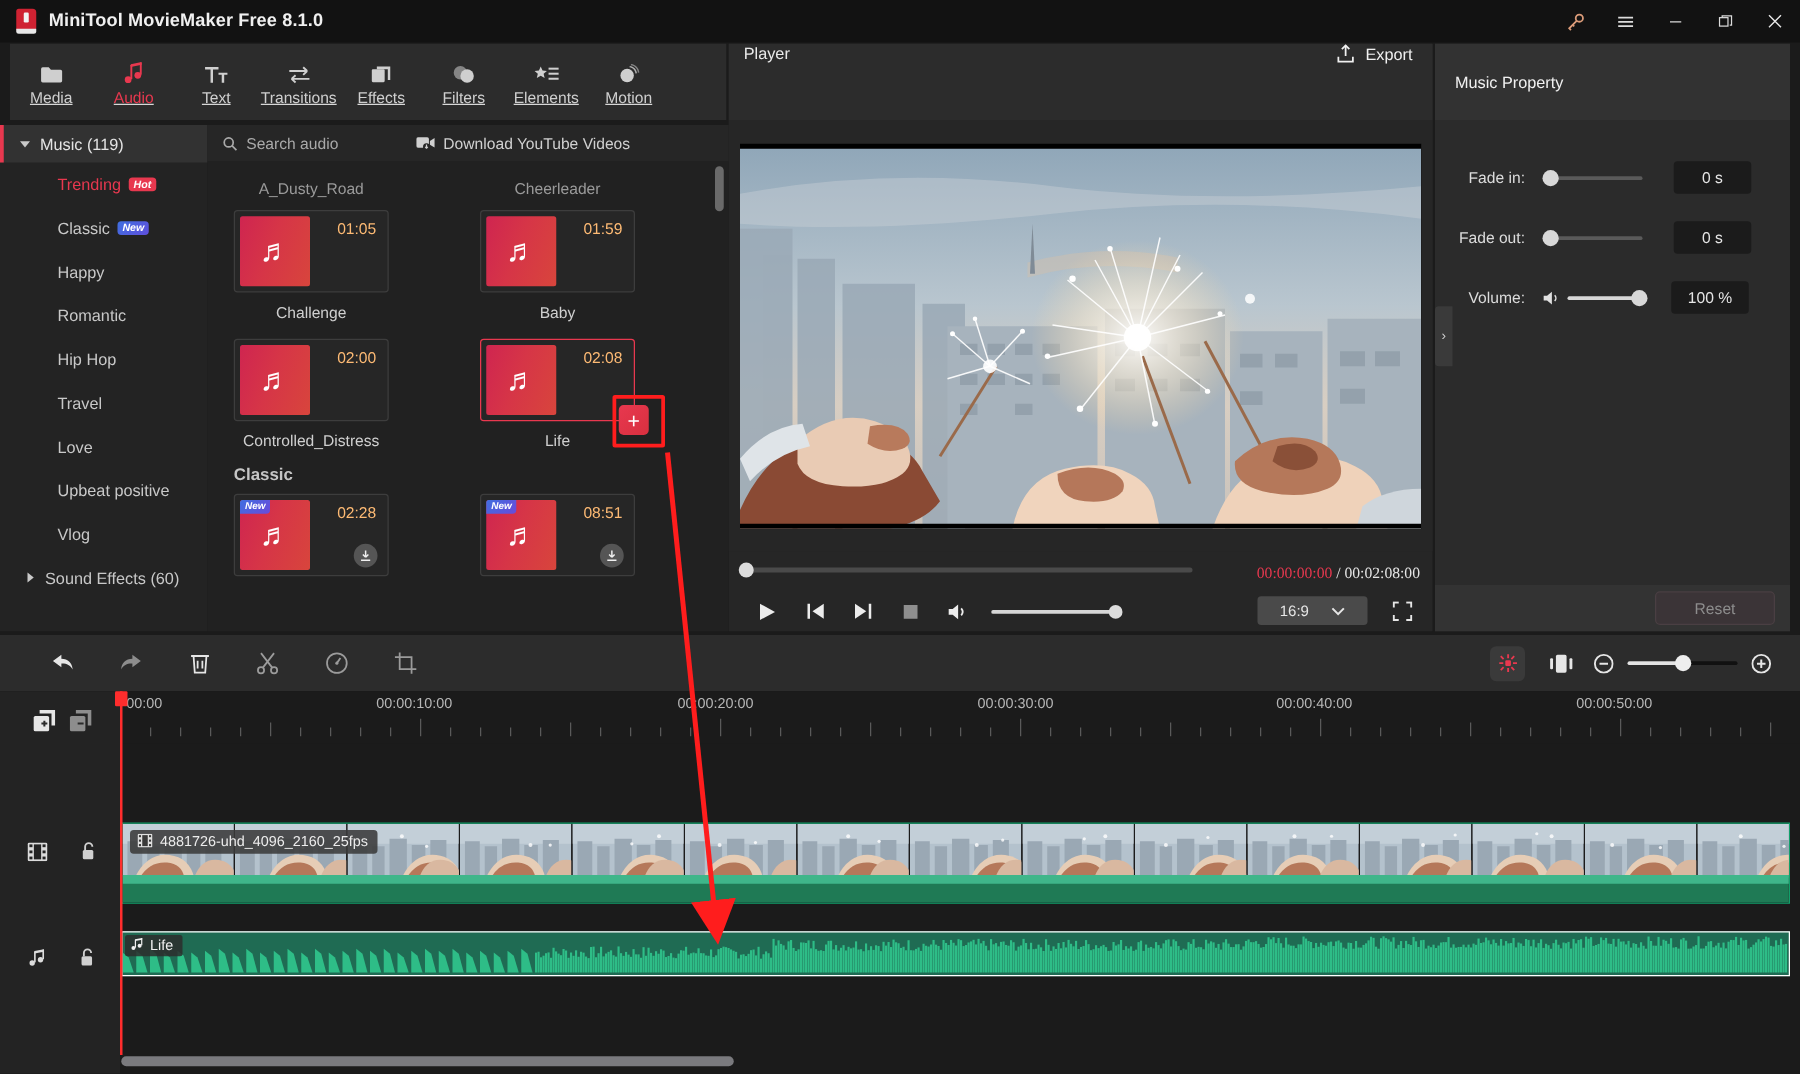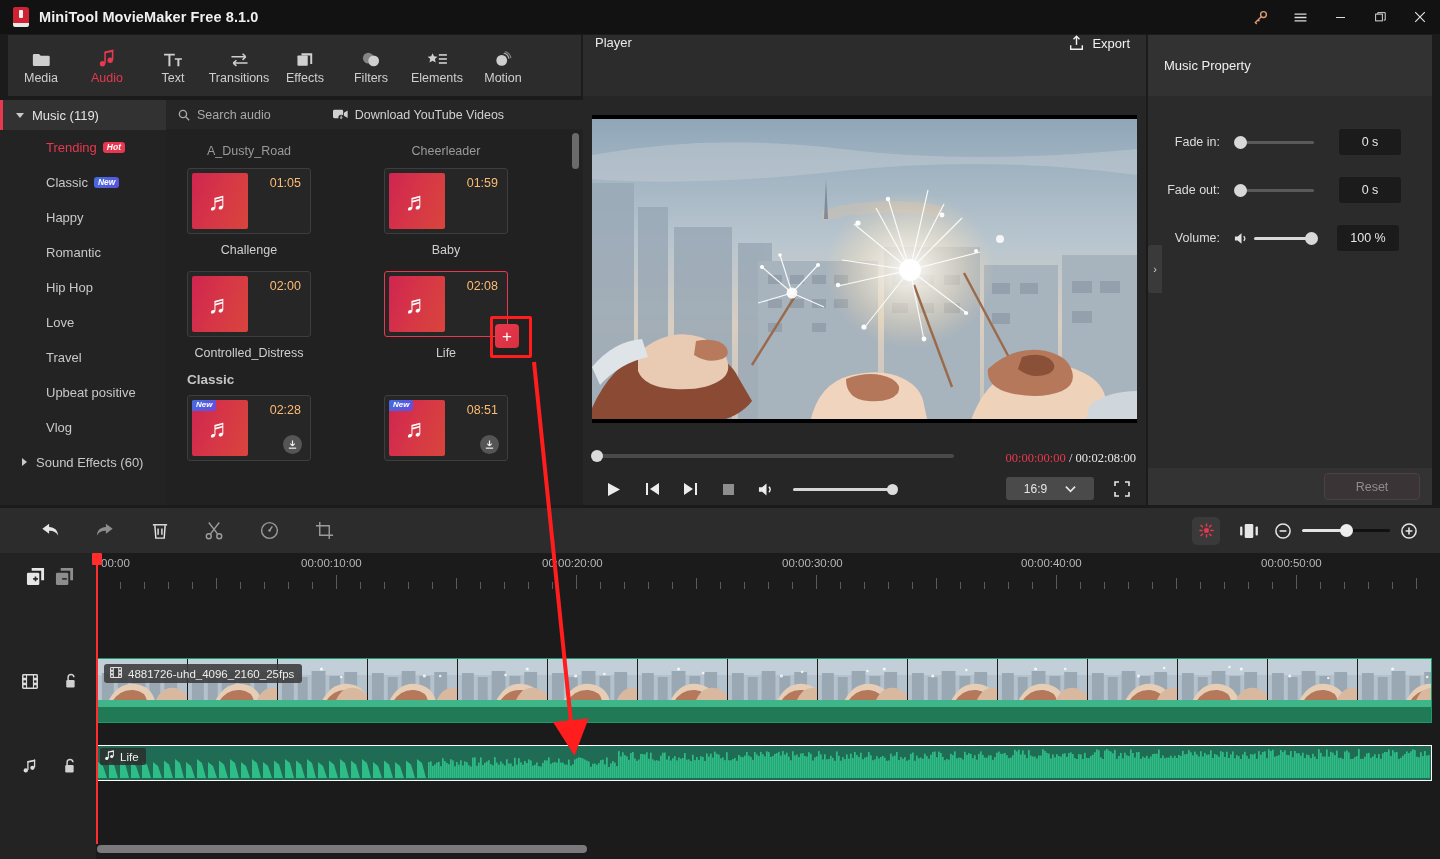--- a/index.html
+++ b/index.html
@@ -18,21 +18,21 @@
   .tb-logo{ width:18px;height:20px;margin-left:12px;margin-right:9px;position:relative;}
   .tb-logo .bk{ position:absolute; left:1px; top:0; width:16px;height:18px; background:#cf2232; border-radius:2px 3px 3px 2px;}
   .tb-logo .bk:after{content:"";position:absolute;left:6px;top:3px;width:4px;height:8px;background:#f2f2f2;border-radius:1px;}
   .tb-logo .bs{position:absolute;left:1px;bottom:0;width:16px;height:4px;background:#e8e8e8;border-radius:0 0 2px 2px;}
   .tb-title{ font-size:14.5px; font-weight:bold; color:#f0f0f0; letter-spacing:.1px;}
   .tb-right{ margin-left:auto; display:flex; align-items:center; height:34px;}
   .tb-btn{ width:40px;height:34px; display:flex;align-items:center;justify-content:center; color:#e6e6e6; }
   .tb-btn svg{display:block;}
 
   
-  .ribbon{ position:absolute; left:8px; top:35px; width:573px; height:61px; background:#2c2c2c; display:flex; align-items:center;}
+  .ribbon{ position:absolute; left:8px; top:35px; width:573px; height:61px; background:#2c2c2c; display:flex; align-items:center;text-decoration:underline;}
   .rb-item{ width:66px; height:61px; display:flex; flex-direction:column; align-items:center; justify-content:center; gap:4px; color:#cfcfcf; cursor:pointer;}
   .rb-item .ic{ height:22px; display:flex; align-items:flex-end; }
   .rb-item .lb{ font-size:12.5px; line-height:13px;}
   .rb-item.active{ color:#e8384f;}
 
   
   .sidebar{ position:absolute; left:0; top:100px; width:166px; height:405px; background:#232323; }
   .sb-head{ height:30px; display:flex;align-items:center; gap:8px; padding-left:16px; background:#323232; position:relative; color:#e4e4e4; font-size:13px;}
   .sb-head:before{content:"";position:absolute;left:0;top:0;width:3px;height:30px;background:#e8384f;}
   .sb-head .tri{ width:0;height:0;border-left:4.5px solid transparent;border-right:4.5px solid transparent;border-top:5px solid #c9c9c9;}
@@ -306,24 +306,24 @@
     <div class="sb-item">
       <span>Happy</span>
     </div>
     <div class="sb-item">
       <span>Romantic</span>
     </div>
     <div class="sb-item">
       <span>Hip Hop</span>
     </div>
     <div class="sb-item">
+      <span>Travel</span>
+    </div>
+    <div class="sb-item">
       <span>Love</span>
-    </div>
-    <div class="sb-item">
-      <span>Travel</span>
     </div>
     <div class="sb-item">
       <span>Upbeat positive</span>
     </div>
     <div class="sb-item">
       <span>Vlog</span>
     </div>
     <div class="sb-group">
       <span class="tri"></span>
       <span>Sound Effects (60)</span>

